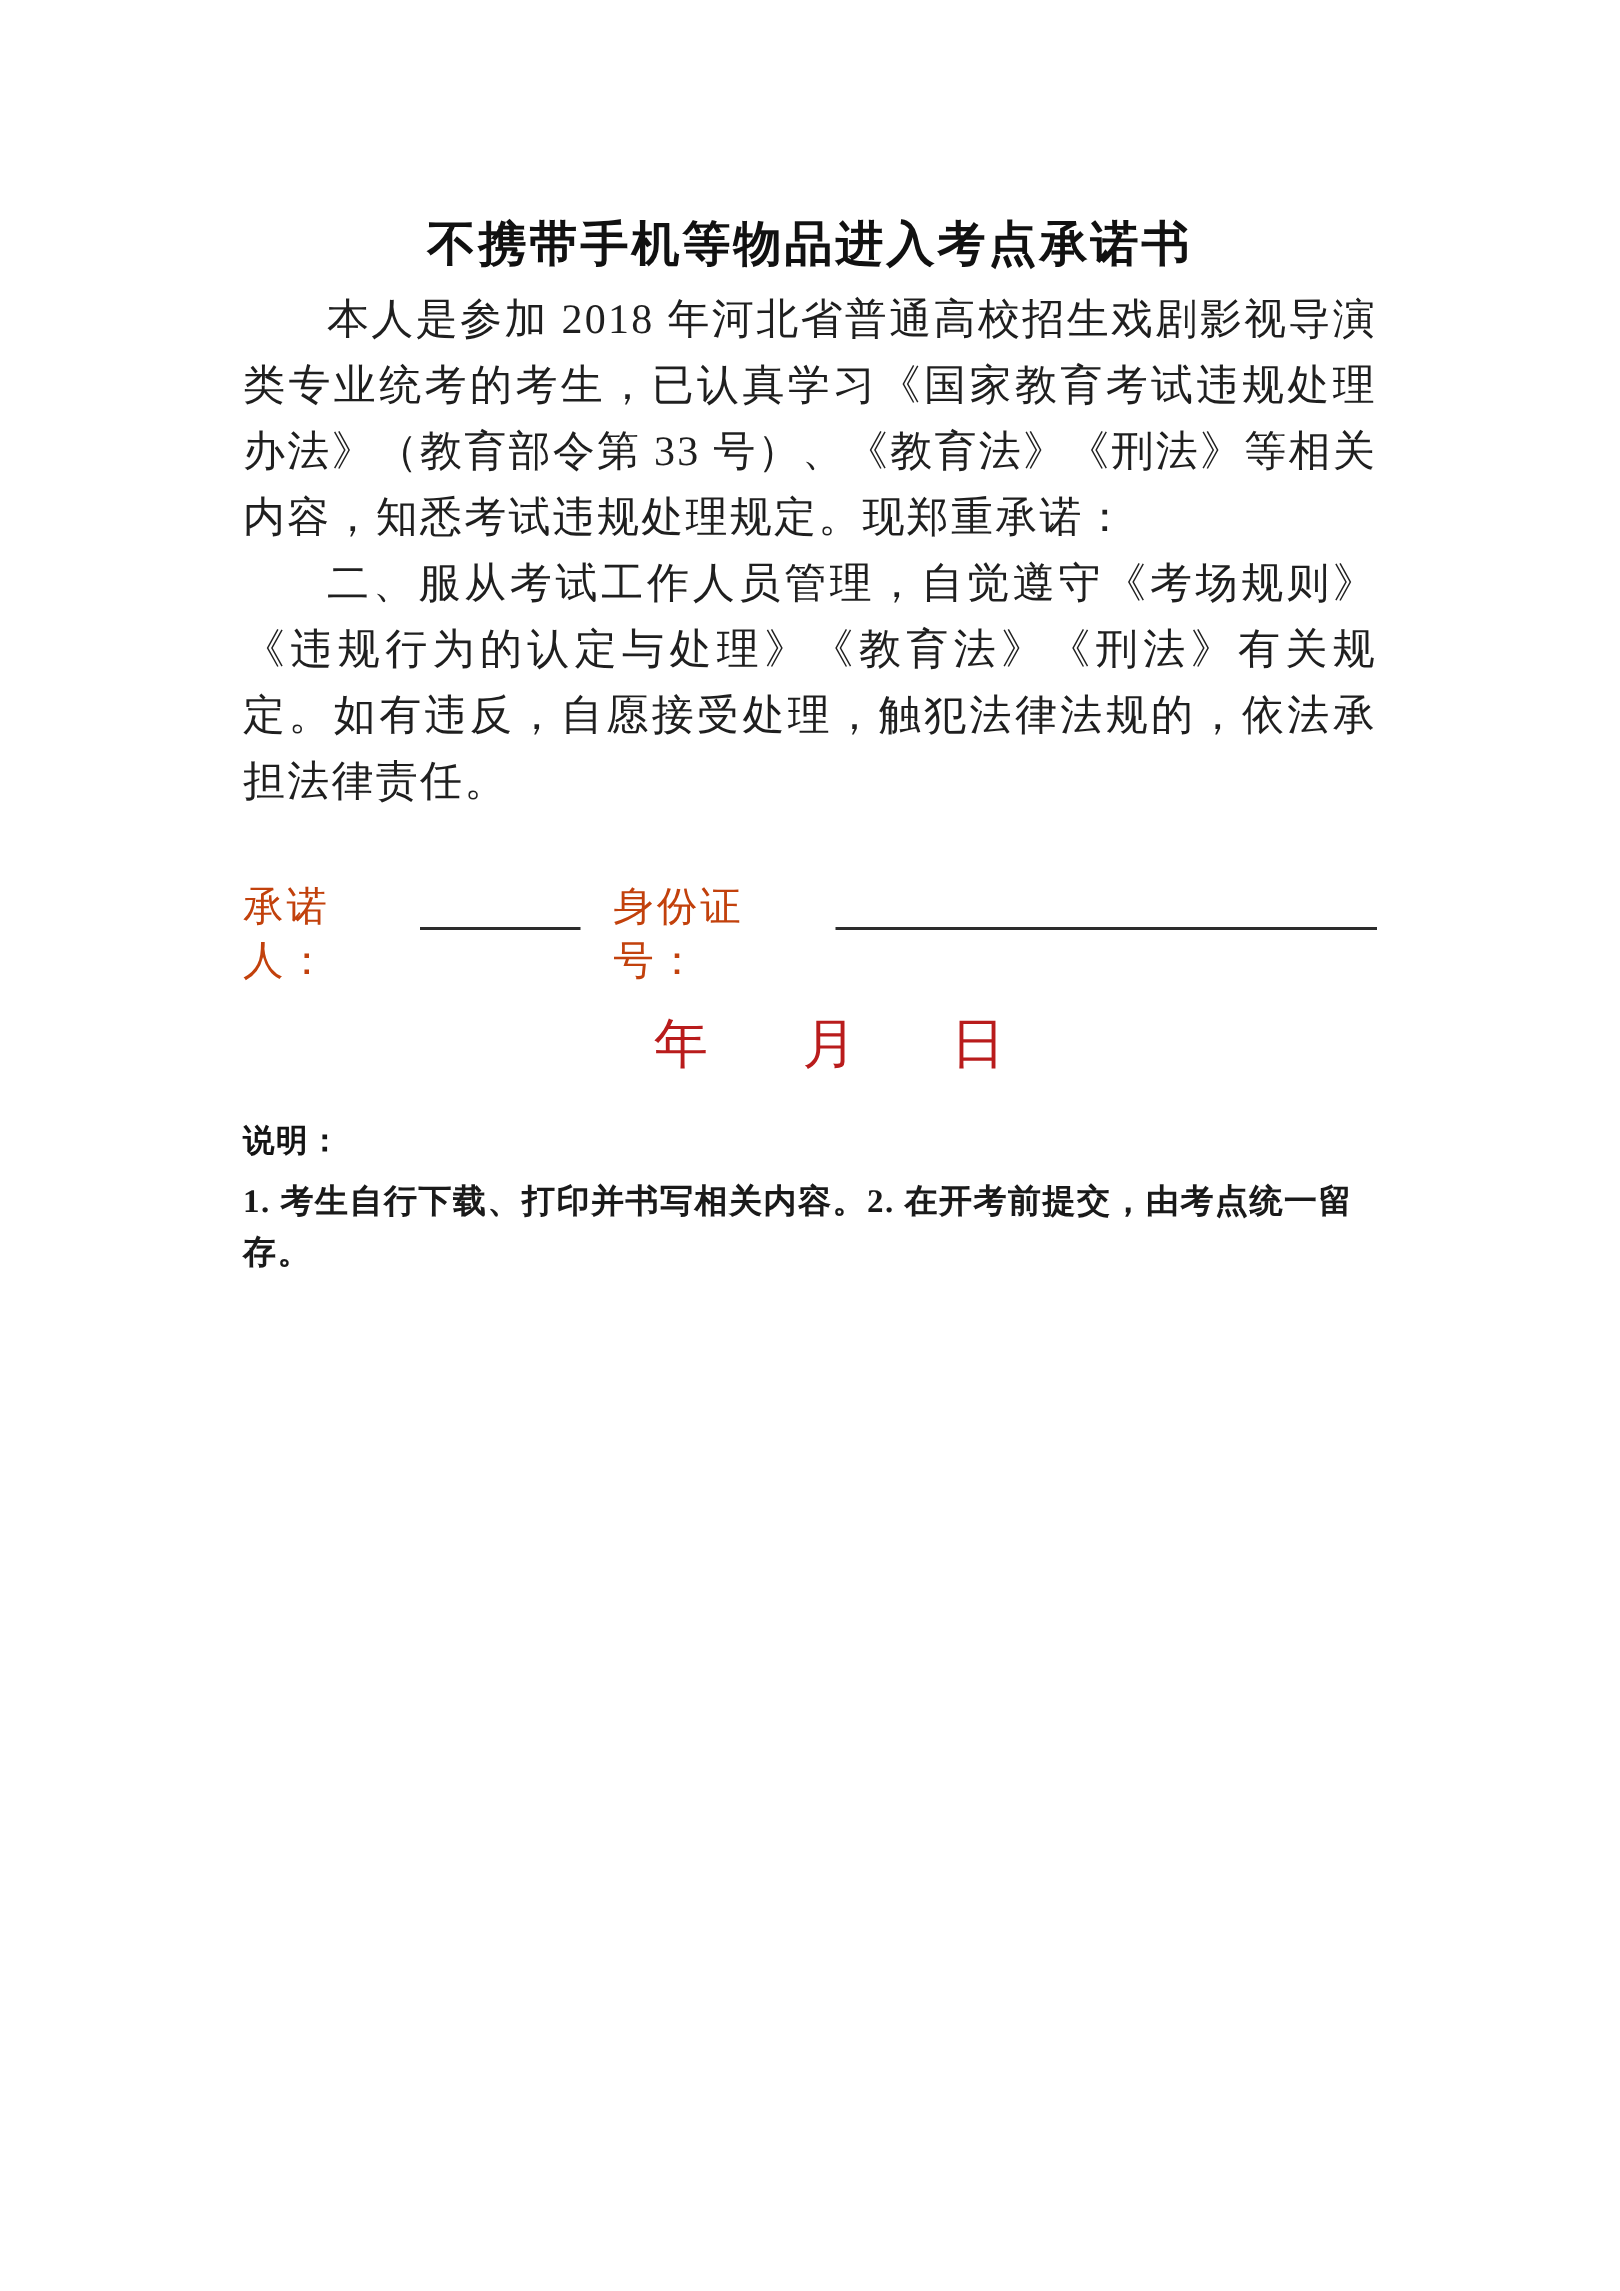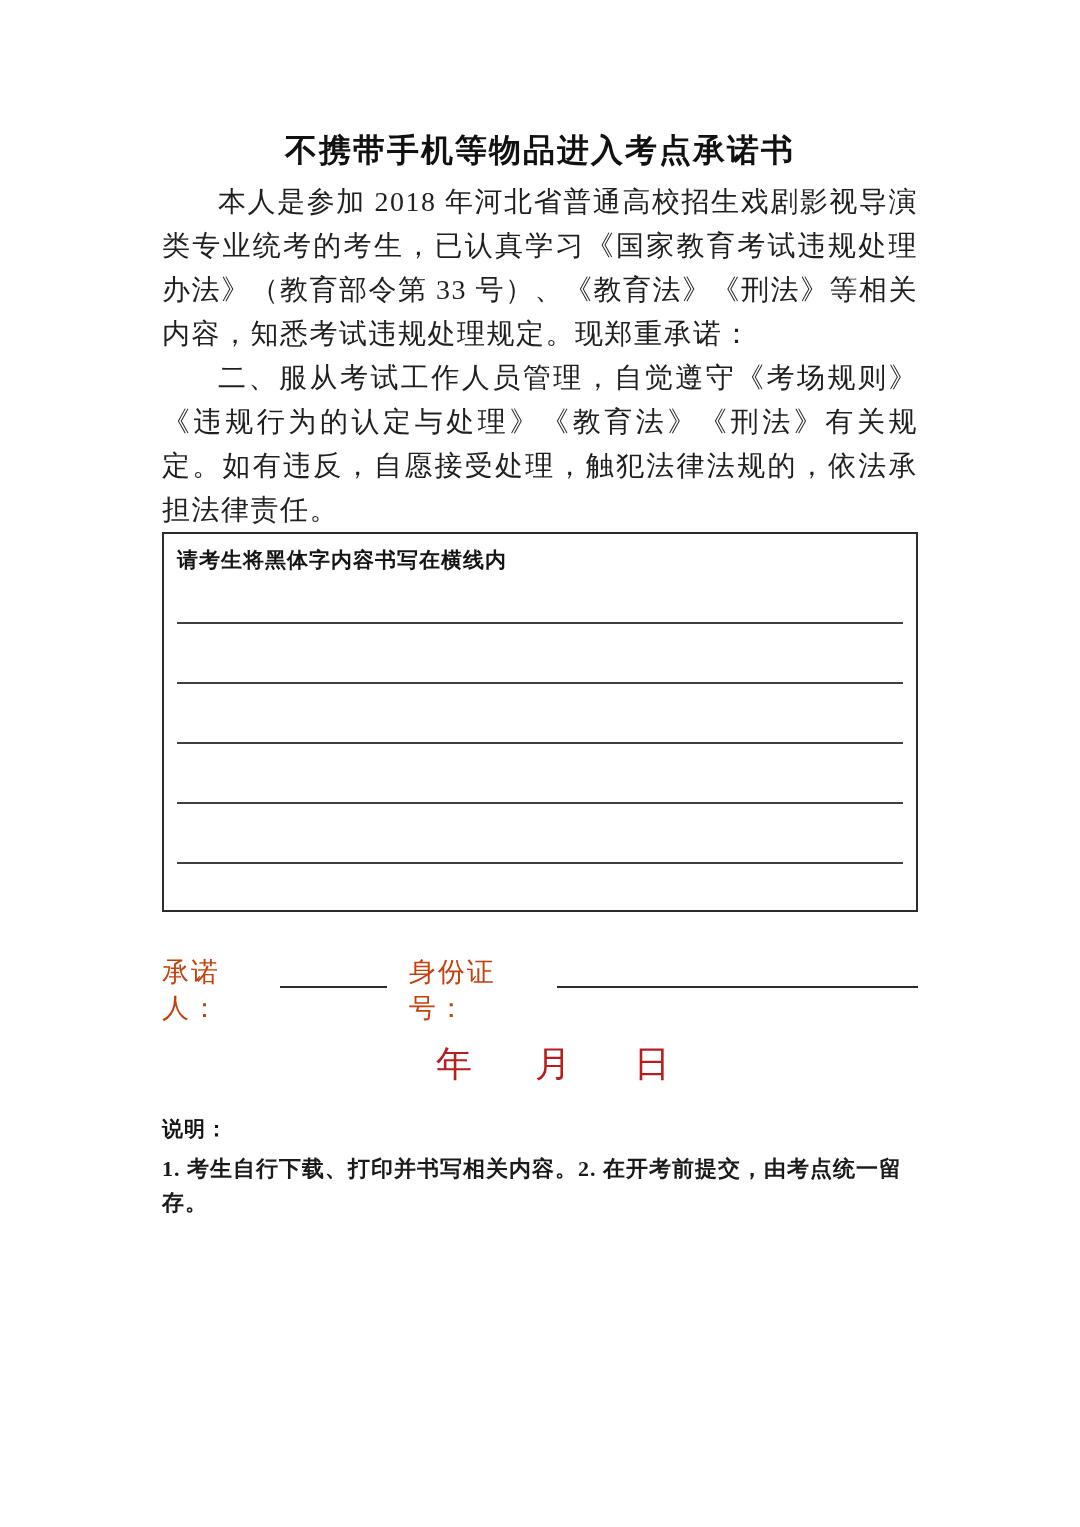--- a/index.html
+++ b/index.html
@@ -12,21 +12,21 @@
     width: 1080px;
     height: 1527px;
     background: #ffffff;
     overflow: hidden;
     font-family: "Liberation Serif", serif;
     color: #1a1a1a;
   }
   .content {
     position: absolute;
     left: 162px;
-    top: 128px;
+    top: 140px;
     width: 756px;
   }
   .doc-title {
     font-family: "Liberation Sans", sans-serif;
     font-weight: 700;
     font-size: 32px;
     line-height: 44px;
     text-align: center;
     letter-spacing: 2px;
     margin: 0 0 8px 0;
@@ -130,30 +130,20 @@
 <div class="page">
   <div class="content">
 
     <h1 class="doc-title">不携带手机等物品进入考点承诺书</h1>
 
     <p class="para">本人是参加 2018 年河北省普通高校招生戏剧影视导演类专业统考的考生，已认真学习《国家教育考试违规处理办法》（教育部令第 33 号）、《教育法》《刑法》等相关内容，知悉考试违规处理规定。现郑重承诺：</p>
 
 
     <p class="para">二、服从考试工作人员管理，自觉遵守《考场规则》《违规行为的认定与处理》《教育法》《刑法》有关规定。如有违反，自愿接受处理，触犯法律法规的，依法承担法律责任。</p>
 
-    <div class="writing-box">
-      <div class="box-instruction">请考生将黑体字内容书写在横线内</div>
-      <div>
-          <div class="writing-line"></div>
-          <div class="writing-line"></div>
-          <div class="writing-line"></div>
-          <div class="writing-line"></div>
-          <div class="writing-line"></div>
-        </div>
-    </div>
 
     <div class="signature-row">
       <span>承诺人：</span>
       <span class="blank short"></span>
       <span>身份证号：</span>
       <span class="blank long"></span>
     </div>
 
     <div class="date-row">
       <span class="date-unit">年</span>

